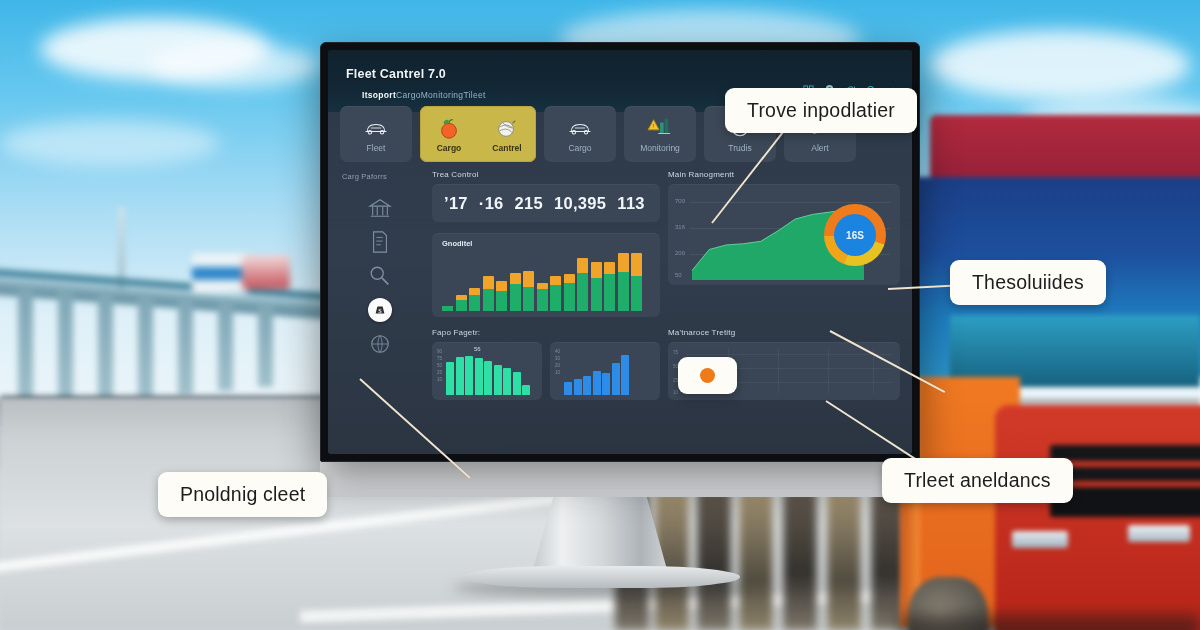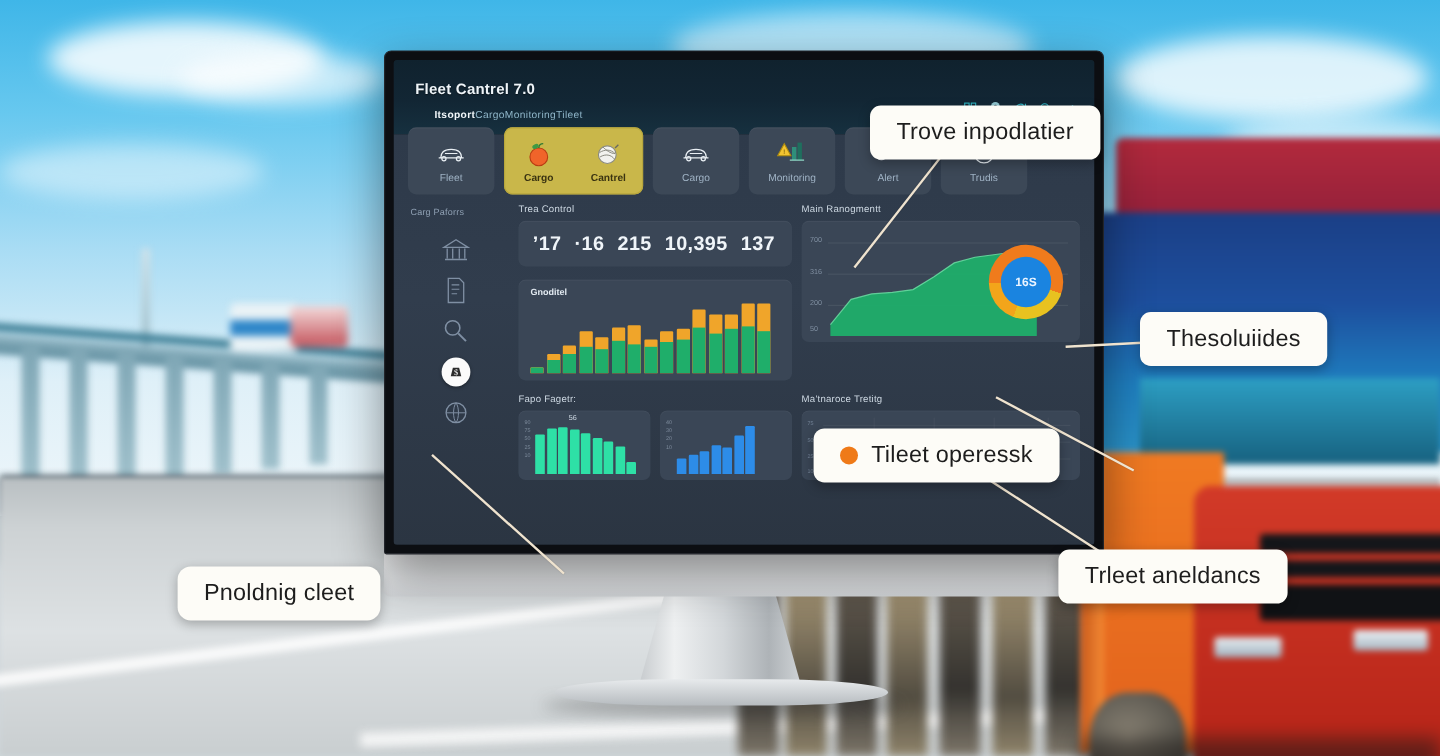--- a/index.html
+++ b/index.html
@@ -251,21 +251,21 @@
     padding: 11px 22px; color: #1d1d1d; font-size: 19.5px;
     letter-spacing: .2px; white-space: nowrap;
   }
   .dot { width: 15px; height: 15px; border-radius: 50%; background: #ef7a18; flex: 0 0 auto; }
   .leader { position: absolute; background: #efe3cf; transform-origin: left center; height: 2px;
             box-shadow: 0 0 1px rgba(0,0,0,.25); }
 
   #co-top   { left: 725px; top: 88px; }
   #co-right { left: 950px; top: 260px; }
   #co-mid   { left: 678px; top: 357px; }
-  #co-bl    { left: 148px; top: 472px; border-radius: 11px; }
+  #co-bl    { left: 158px; top: 472px; }
   #co-br    { left: 882px; top: 458px; }
 </style>
 </head>
 <body>
 
 <div id="photo">
   <div class="sky"></div>
   <div class="cloud c1"></div>
   <div class="cloud c2"></div>
   <div class="cloud c3"></div>
@@ -446,36 +446,36 @@
               <rect x="14" y="6" width="4" height="12" fill="#2f8f7a"></rect>
               <rect x="19" y="2" width="4" height="16" fill="#1f6f5e"></rect>
               <path d="M12 18h13" stroke="#8fd6c4" stroke-width="1.1"></path>
             </svg>
         </span>
         <span class="tab-label">Monitoring</span>
       </div>
 
       <div class="tab">
         <span class="tab-ico">
+          <svg width="22" height="22" viewBox="0 0 24 24">
+              <circle cx="12" cy="12" r="8.5" fill="none" stroke="#e6edf3" stroke-width="1.2"></circle>
+              <text x="12" y="16" font-size="11" text-anchor="middle" fill="#e6edf3" font-family="Liberation Serif">$</text>
+            </svg>
+        </span>
+        <span class="tab-label">Trudis</span>
+      </div>
+
+      <div class="tab">
+        <span class="tab-ico">
           <svg width="24" height="20" viewBox="0 0 26 22">
               <circle cx="7" cy="12" r="4.5" fill="none" stroke="#e6edf3" stroke-width="1.3"></circle>
               <path d="M11 10l10-5M18 4l3 1M20 2l2 2" fill="none" stroke="#e6edf3" stroke-width="1.3"></path>
             </svg>
         </span>
         <span class="tab-label">Alert</span>
-      </div>
-
-      <div class="tab">
-        <span class="tab-ico">
-          <svg width="22" height="22" viewBox="0 0 24 24">
-              <circle cx="12" cy="12" r="8.5" fill="none" stroke="#e6edf3" stroke-width="1.2"></circle>
-              <text x="12" y="16" font-size="11" text-anchor="middle" fill="#e6edf3" font-family="Liberation Serif">$</text>
-            </svg>
-        </span>
-        <span class="tab-label">Trudis</span>
       </div>
     </div>
 
     <div class="sidebar">
       <div class="side-title">Carg Paforrs</div>
 
       <div class="side-ico">
         <svg width="24" height="22" viewBox="0 0 26 24">
             <path d="M13 3l11 7H2z" fill="none" stroke="#7f8fa3" stroke-width="1.2"></path>
             <path d="M5 11v9M10 11v9M16 11v9M21 11v9M3 21h20" stroke="#7f8fa3" stroke-width="1.2" fill="none"></path>
@@ -509,21 +509,21 @@
       </div>
     </div>
 
     <div class="panel" id="kpi">
       <div class="panel-title">Trea Control</div>
       <div class="panel-box kpi-box">
         <span class="kpi-val">’17</span>
         <span class="kpi-val">·16</span>
         <span class="kpi-val">215</span>
         <span class="kpi-val">10,395</span>
-        <span class="kpi-val">137</span>
+        <span class="kpi-val">113</span>
       </div>
     </div>
 
     <div class="panel" id="bars">
       <div class="panel-box bar-box">
         <div class="bar-title">Gnoditel</div>
         <div class="bar-row" id="bar-row">
             <div class="bar" style="height: 5.48571px; background: rgb(240, 165, 42);">
               <i style="height: 100%; background: rgb(31, 174, 106);"></i>
             </div>
@@ -666,20 +666,19 @@
 <div class="leader" style="left:826px; top:400px; width:110px; transform: rotate(33deg);"></div>
 
 <div class="callout" id="co-top">
   <span>Trove inpodlatier</span>
 </div>
 <div class="callout" id="co-right">
   <span>Thesoluiides</span>
 </div>
 <div class="callout" id="co-mid">
   <span class="dot"></span>
-  <span>Tileet operessk</span>
 </div>
 <div class="callout" id="co-bl">
   <span>Pnoldnig cleet</span>
 </div>
 <div class="callout" id="co-br">
   <span>Trleet aneldancs</span>
 </div>
 
 </body></html>

